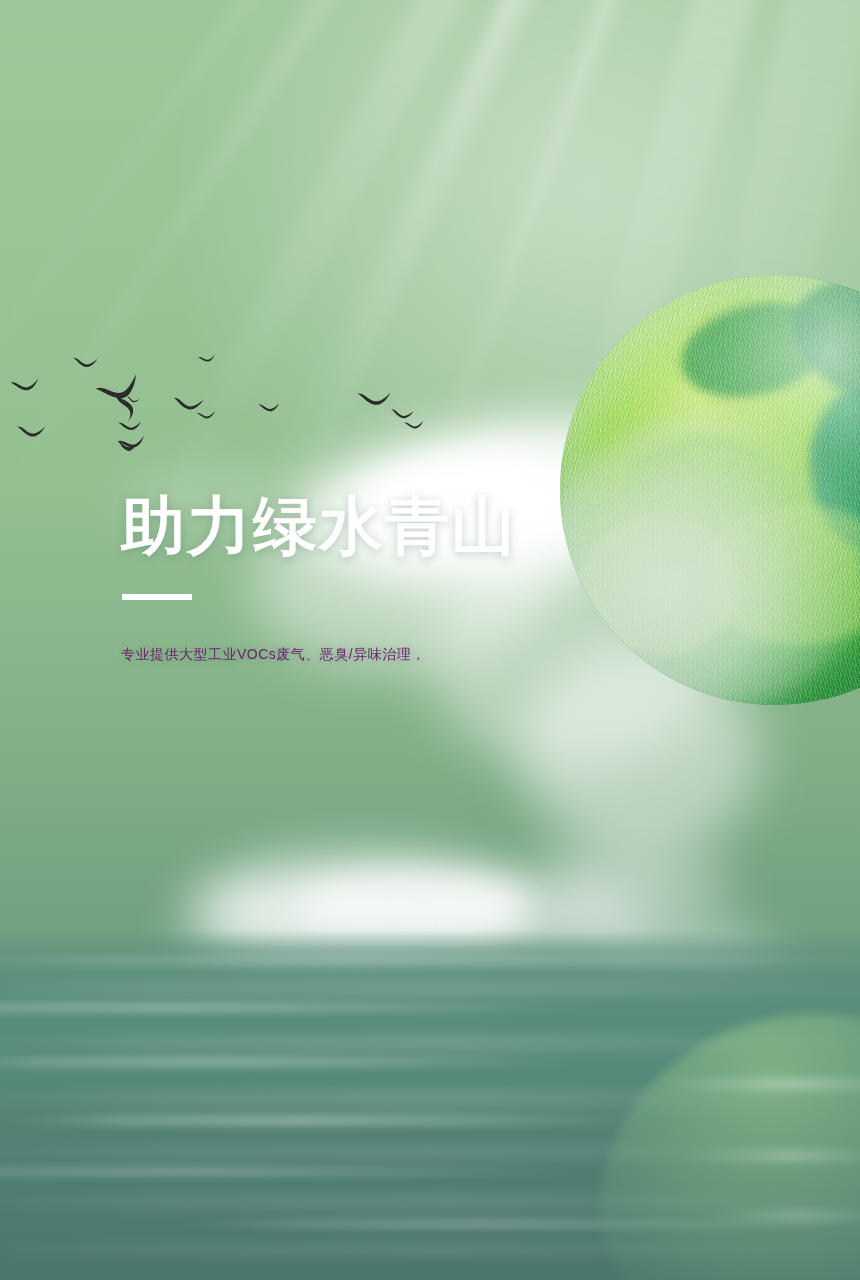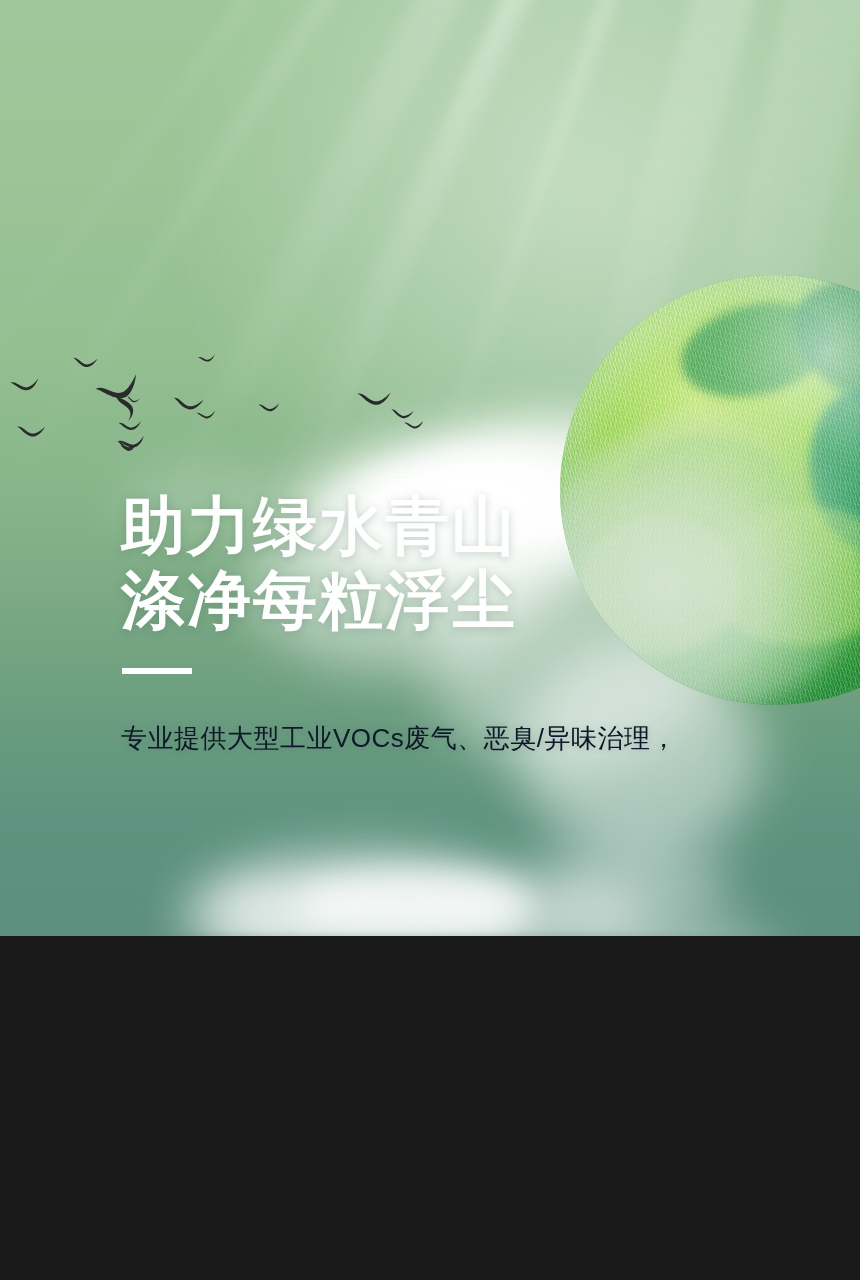--- a/index.html
+++ b/index.html
@@ -1,20 +1,20 @@
 <!DOCTYPE html>
 <html><head>
 <meta charset="utf-8">
 <title>Banner</title>
 <style>
   * { margin:0; padding:0; box-sizing:border-box; }
   html,body { background:#1a1a1a; }
   .stage {
     position:relative;
-    width:860px; height:936px;
+    width:860px; height:1280px;
     overflow:hidden;
     font-family:"Liberation Sans", sans-serif;
     background:#9cc498;
   }
 
   
   .sky{
     position:absolute; inset:0;
     background:
       linear-gradient(180deg,
@@ -150,22 +150,22 @@
     line-height:1.16;
     letter-spacing:2px;
     text-shadow:0 2px 10px rgba(60,110,80,.30);
     white-space:nowrap;
   }
   .rule{
     width:70px; height:6px; background:#fff; margin:31px 0 0 1px;
   }
   .sub{
     margin-top:42px;
-    color:#0f172a;
-    font-size:26px;
+    color:#701a75;
+    font-size:14px;
     line-height:1.72;
     letter-spacing:.5px;
     text-shadow:0 1px 6px rgba(60,110,80,.28);
     white-space:nowrap;
   }
 </style>
 </head>
 <body>
 
 <div class="stage">
@@ -322,18 +322,17 @@
     </div>
     <div class="bird" style="left:258px;top:402px;transform:rotate(-2deg)">
       <svg width="22" height="12" viewBox="0 0 60 32">
           <path d="M2 6 C12 4 18 14 28 18 C38 22 48 14 58 4 C50 20 38 28 28 24 C16 20 10 10 2 6 Z" fill="#2b2b2b"></path>
         </svg>
     </div>
   </div>
 
   <div class="copy">
     <div class="headline">助力绿水青山</div>
-    <div class="headline">涤净每粒浮尘</div>
     <div class="rule"></div>
     <div class="sub">专业提供大型工业VOCs废气、恶臭/异味治理，</div>
   </div>
 
 </div>
 
 </body></html>

